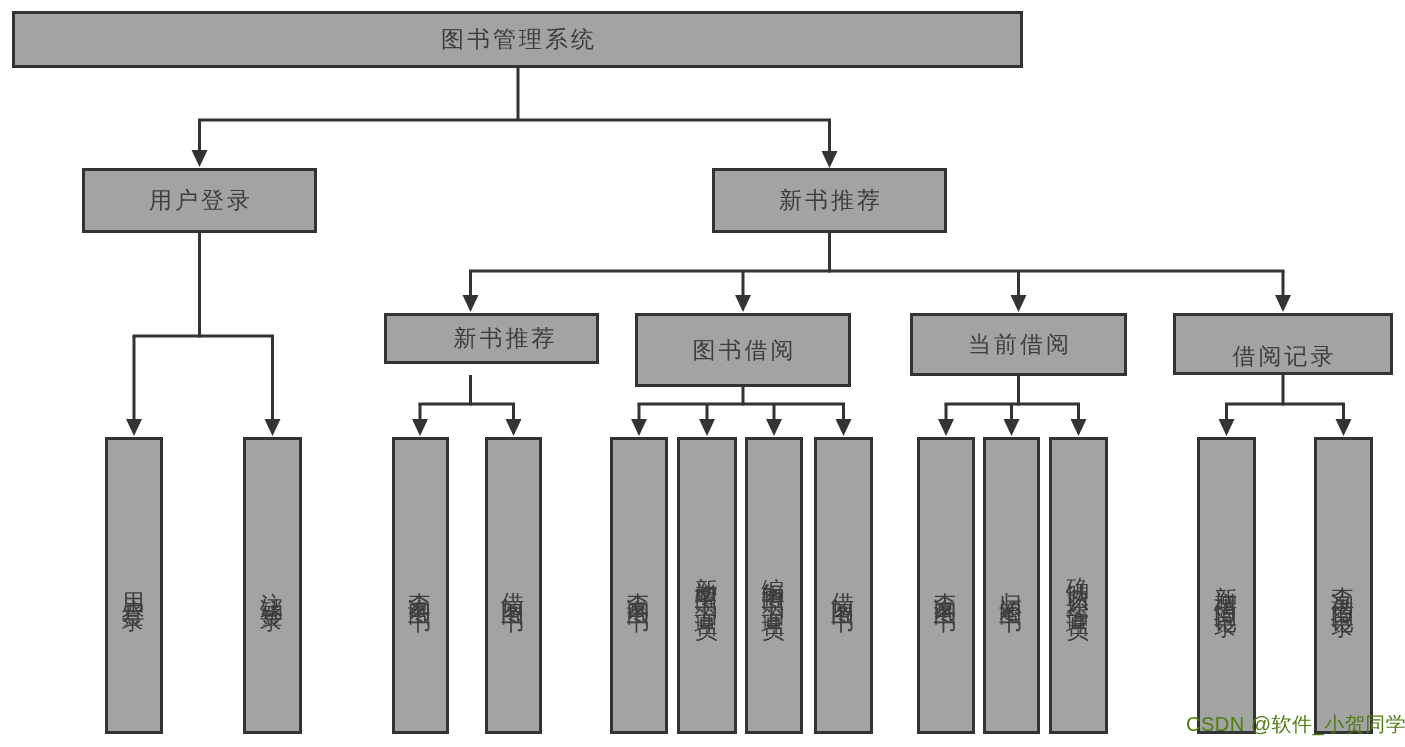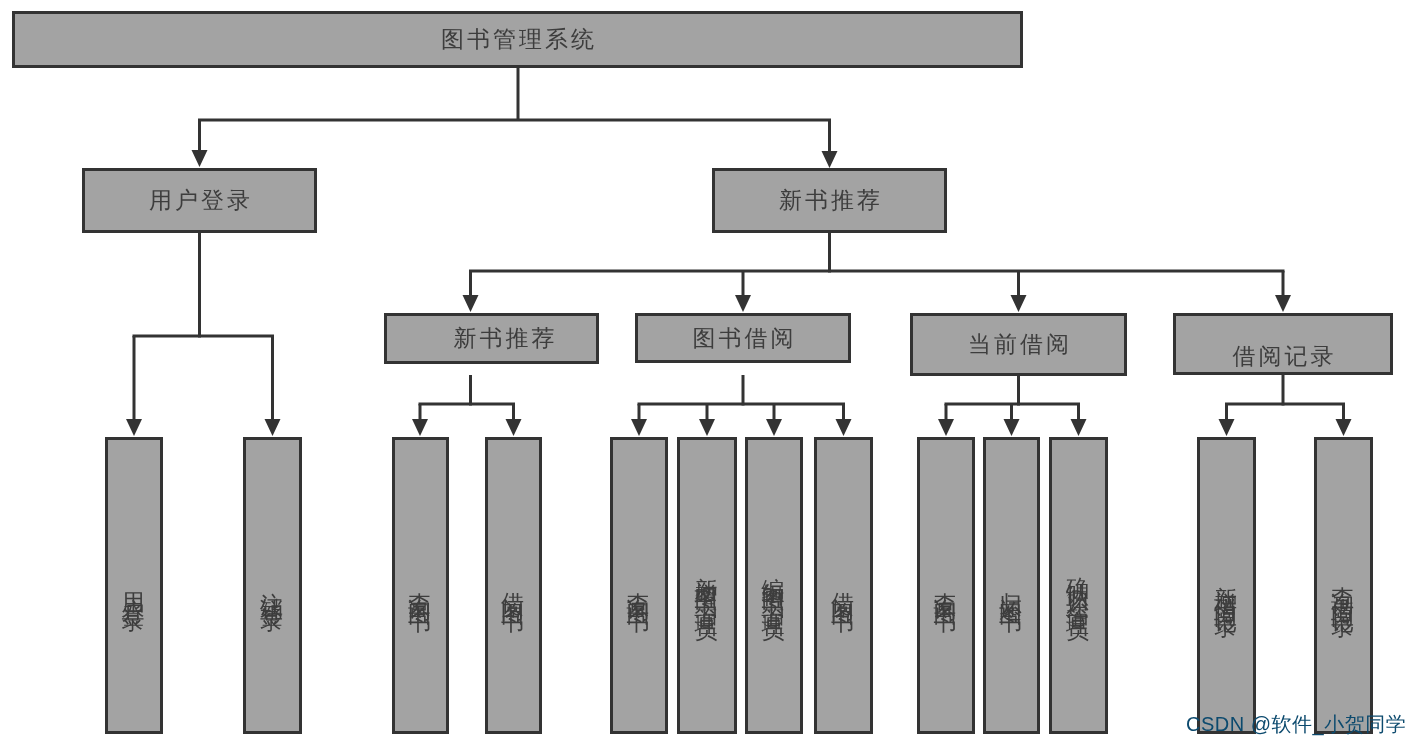--- a/index.html
+++ b/index.html
@@ -42,30 +42,30 @@
     font-size: 23px;
     letter-spacing: 6px;
     white-space: nowrap;
   }
   .watermark {
     position: absolute;
     left: 1186px;
     top: 711px;
     font-size: 20px;
     letter-spacing: 0.5px;
-    color: #0c4a6e;
+    color: #4d7c0f;
     white-space: nowrap;
     z-index: 3;
   }
   
   .n-root   { left:12px;  top:11px;  width:1011px; height:57px; }
   .n-login  { left:82px;  top:168px; width:235px;  height:65px; }
   .n-mgmt   { left:712px; top:168px; width:235px;  height:65px; }
   .n-g0     { left:384px; top:313px; width:215px;  height:51px;padding-left:25px; }
-  .n-g1     { left:635px; top:313px; width:216px;  height:50px; }
+  .n-g1     { left:635px; top:313px; width:216px;  height:74px; }
   .n-g2     { left:910px; top:313px; width:217px;  height:63px; }
   .n-g3     { left:1173px;top:313px; width:220px;  height:62px;align-items:flex-end; }
   .leaf     { top:437px; height:297px; }
   .n-l0  { left:105px;  width:58px; }
   .n-l1  { left:243px;  width:59px; }
   .n-l2  { left:392px;  width:57px; }
   .n-l3  { left:485px;  width:57px; }
   .n-l4  { left:610px;  width:58px; }
   .n-l5  { left:677px;  width:60px; }
   .n-l6  { left:745px;  width:58px; }

